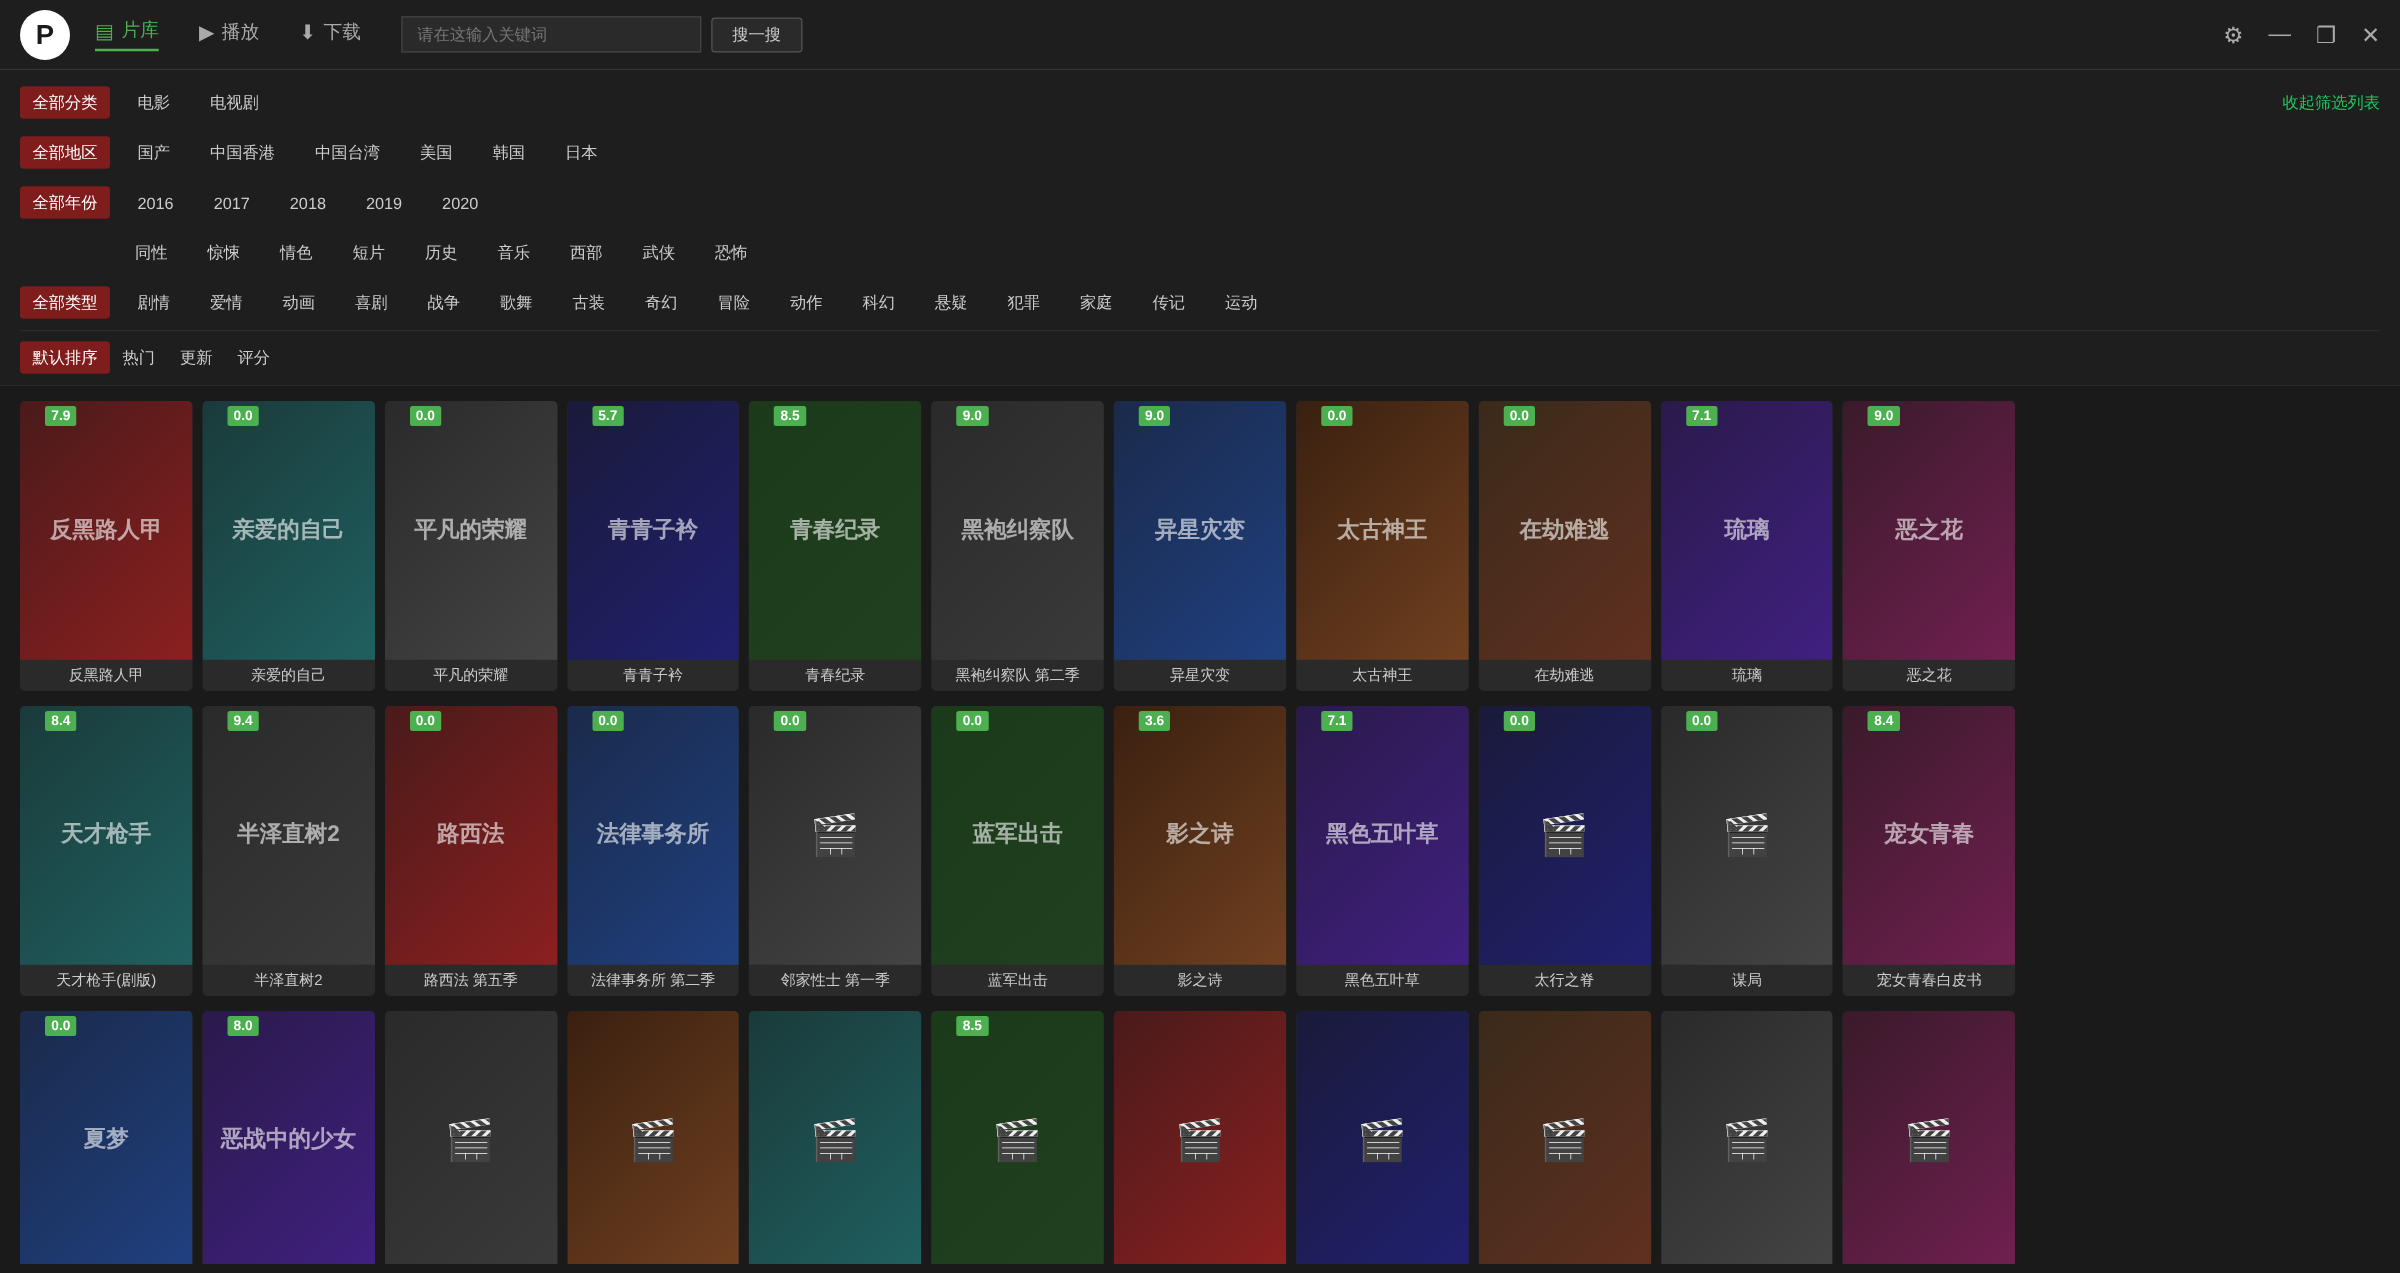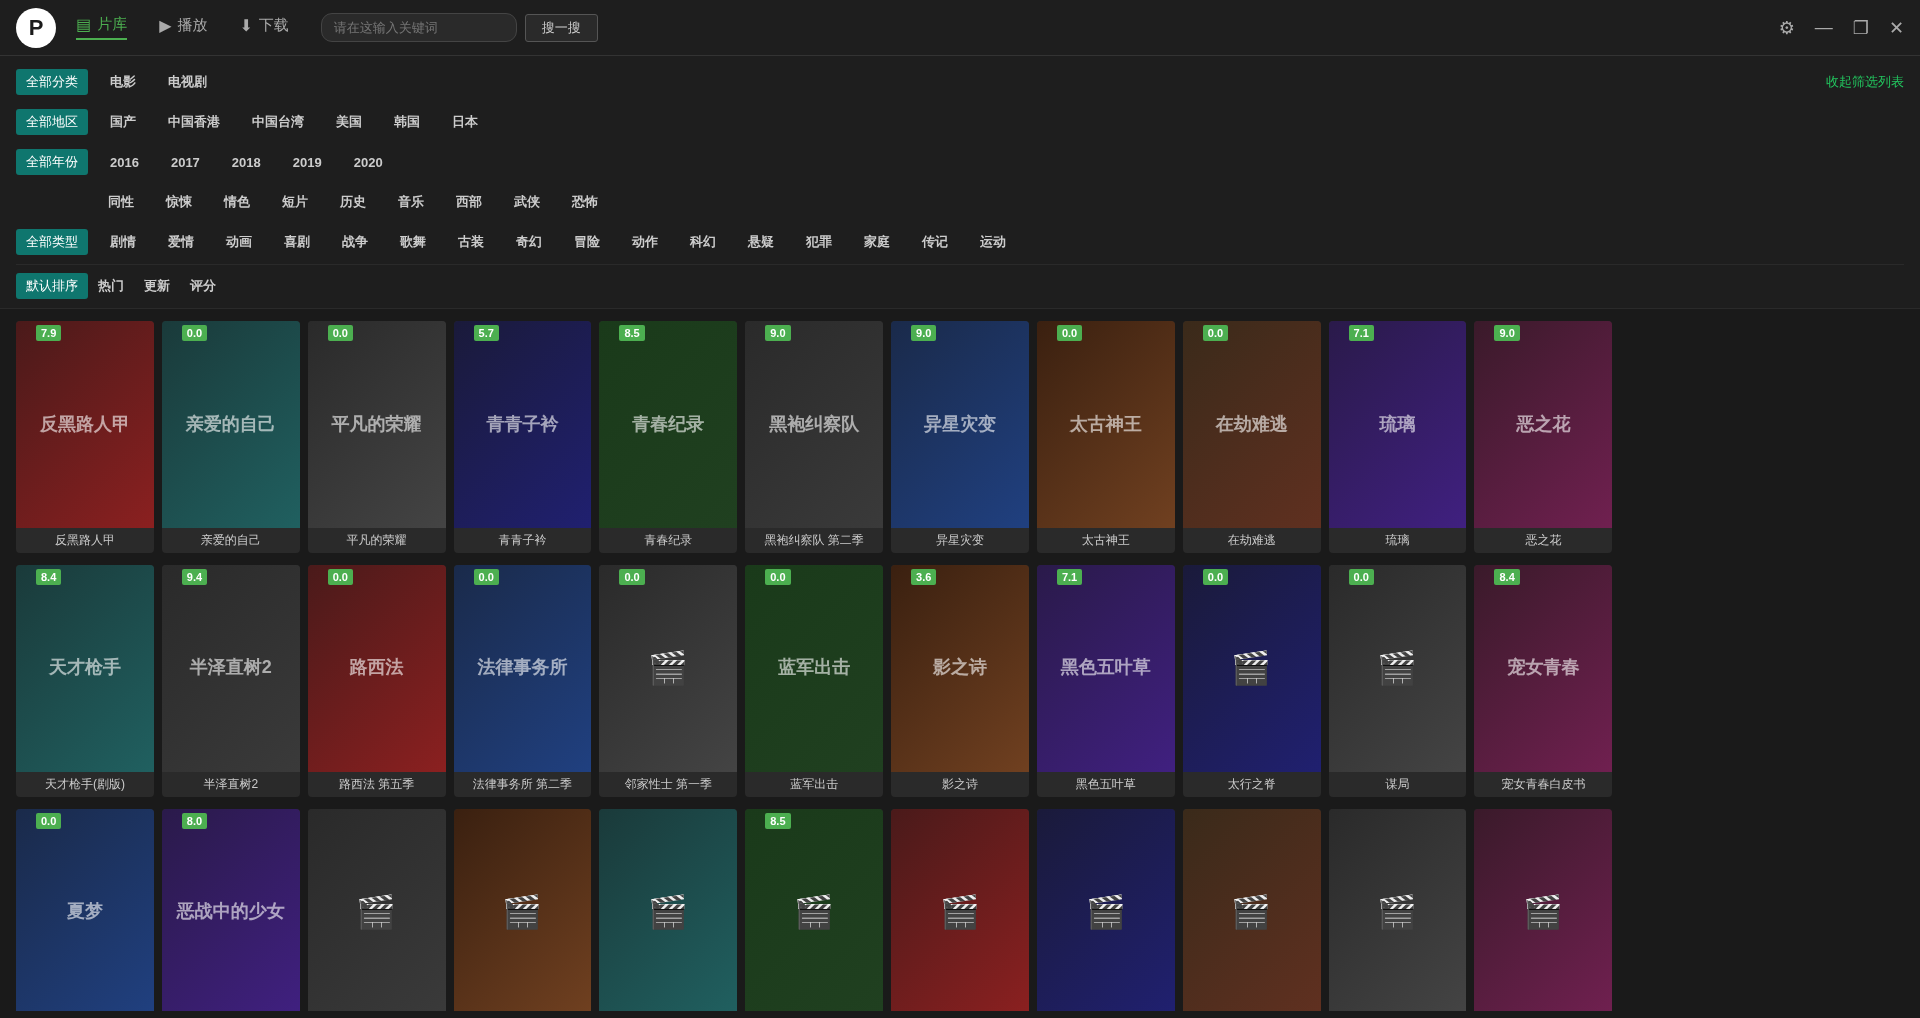--- a/index.html
+++ b/index.html
@@ -61,22 +61,22 @@
       display: flex;
       align-items: center;
       margin-left: 32px;
       gap: 8px;
     }
     .search-input {
       background: #2a2a2a;
       border: 1px solid #444;
       color: #ccc;
       padding: 6px 12px;
-      width: 196px;
-      border-radius: 11px;
+      width: 240px;
+      border-radius: 0;
       font-size: 13px;
     }
     .search-btn {
       background: #2a2a2a;
       border: 1px solid #555;
       color: #ccc;
       padding: 4px 16px;
       cursor: pointer;
       border-radius: 3px;
       font-size: 13px;
@@ -100,37 +100,36 @@
       border-bottom: 1px solid #2a2a2a;
     }
     .filter-row {
       display: flex;
       align-items: center;
       gap: 12px;
       margin-bottom: 4px;
       min-height: 36px;
     }
     .filter-label {
-      background: #0f766e;
+      background: #7f1d1d;
       color: #fff;
       padding: 4px 10px;
       border-radius: 3px;
       font-size: 13px;
       white-space: nowrap;
       min-width: 70px;
       text-align: left;
       cursor: pointer;
     }
     .filter-item {
       color: #ccc;
       padding: 4px 10px;
       cursor: pointer;
       font-size: 13px;
       border-radius: 3px;
-      font-weight: bold;
     }
     .filter-collapse {
       margin-left: auto;
       color: #22c55e;
       cursor: pointer;
       font-size: 13px;
     }
     .sort-row {
       display: flex;
       align-items: center;

